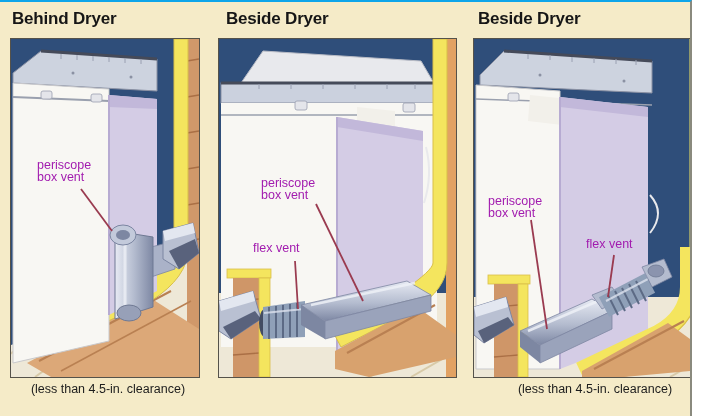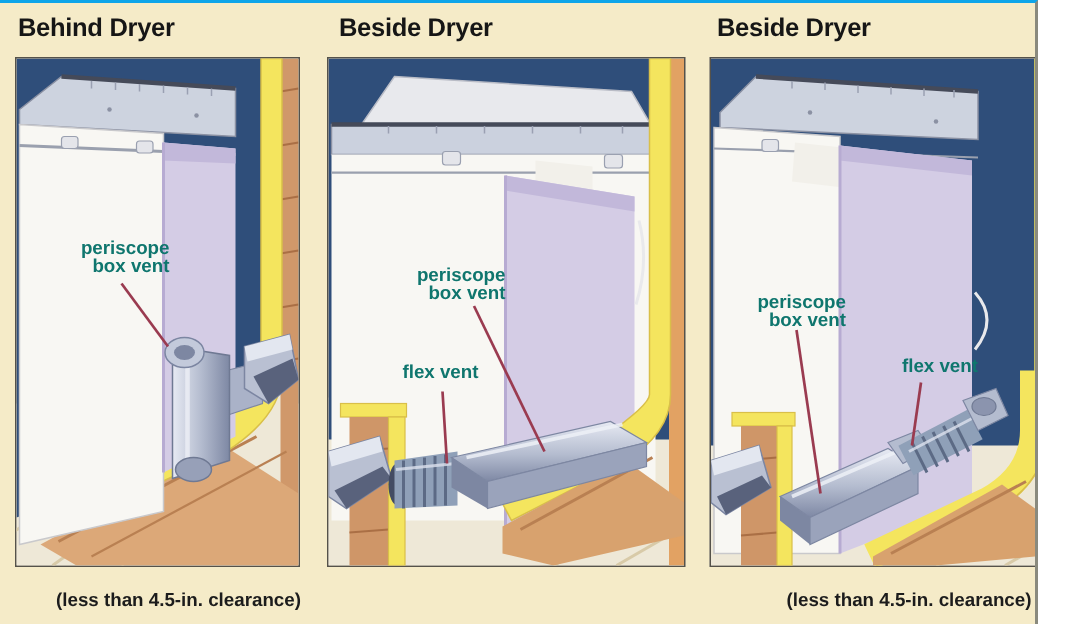--- a/index.html
+++ b/index.html
@@ -14,26 +14,26 @@
     position:absolute; top:7px; margin:0;
     font-size:17px; font-weight:700; color:#161616; letter-spacing:-.2px;
     white-space:nowrap;
   }
   .art{
     position:absolute; top:36px; height:338px;
     border:1px solid #55524a; box-sizing:content-box; background:#eee8d7;
   }
   .art svg{display:block;}
   .vent-label{
-    position:absolute; text-align:right;
-    font-size:12.5px; font-weight:700; line-height:12px; color:#0f766e;
+    position:absolute; text-align:left;
+    font-size:12.5px; font-weight:400; line-height:12px; color:#a21caf;
   }
   .caption{
-    position:absolute; top:377px; margin:14px; text-align:center;
-    font-size:12.5px; font-weight:700; color:#1c1c1c; white-space:nowrap;
+    position:absolute; top:377px; margin:3px; text-align:center;
+    font-size:12.5px; font-weight:400; color:#1c1c1c; white-space:nowrap;
   }
 </style>
 </head>
 <body>
 
 <div class="stage">
 
   <h2 class="panel-title" style="left:12px">Behind Dryer</h2>
 
   <div class="art" style="left:10px;width:188px">

